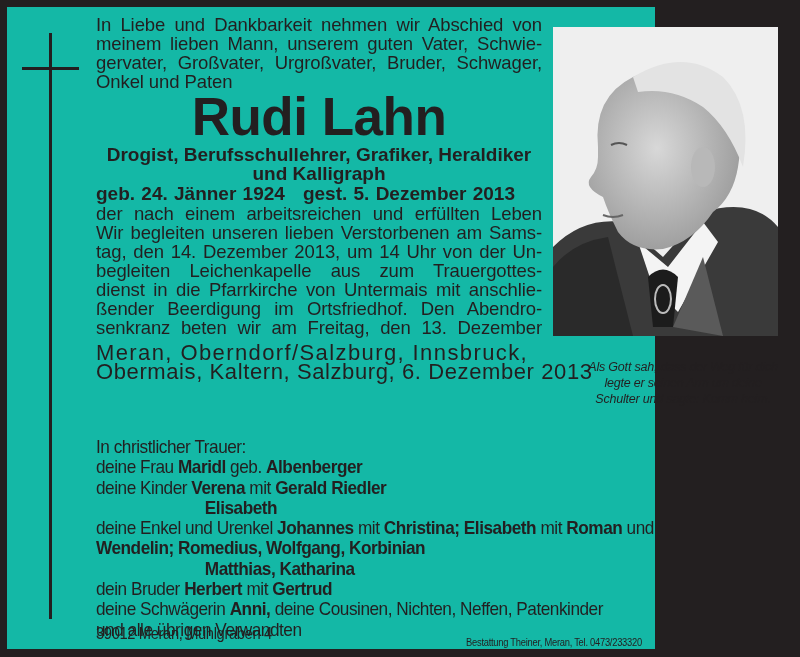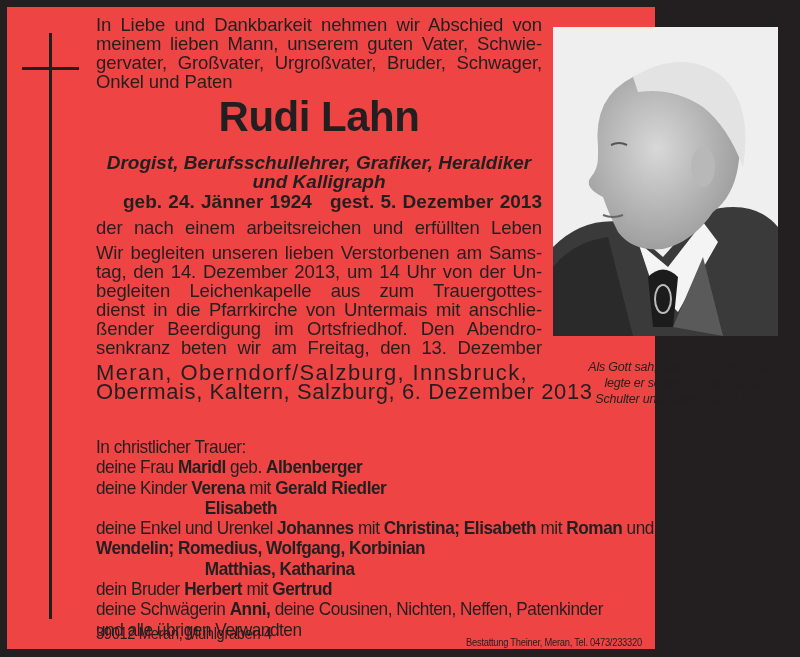--- a/index.html
+++ b/index.html
@@ -1,33 +1,33 @@
 <!DOCTYPE html>
 <html><head>
 <meta charset="utf-8">
 <style>
   * { margin: 0; padding: 0; box-sizing: border-box; }
   html, body { width: 800px; height: 657px; background: #231f20; overflow: hidden; }
   body { font-family: "Liberation Sans", sans-serif; color: #231f20; }
   .frame {
     position: absolute; left: 7px; top: 7px; width: 648px; height: 642px;
-    background: #ef4444;
+    background: #14b8a6;
   }
   .cross-v { position: absolute; left: 42px; top: 26px; width: 3px; height: 586px; background: #231f20; }
   .cross-h { position: absolute; left: 15px; top: 60px; width: 57px; height: 3px; background: #231f20; }
 
   .col { position: absolute; left: 89px; top: 8px; width: 446px; }
   .p { font-size: 18.5px; line-height: 19px; text-align: justify; letter-spacing: -0.1px; }
   .p .ln { display: block; text-align-last: justify; white-space: nowrap; }
   .p .ln.last { text-align-last: left; }
-  .title { font-size: 42px; font-weight: bold; text-align: center; line-height: 48px; margin-top: 2px; letter-spacing: -0.5px; }
-  .prof { font-size: 19px; font-weight: bold; text-align: center; line-height: 19px; margin-top: 12px; font-style: italic; }
-  .dates { font-size: 19px; font-weight: bold; text-align: right; line-height: 20px; margin-top: 1px; word-spacing: 1px; }
+  .title { font-size: 53px; font-weight: bold; text-align: center; line-height: 48px; margin-top: 2px; letter-spacing: -0.5px; }
+  .prof { font-size: 19px; font-weight: bold; text-align: center; line-height: 19px; margin-top: 4px; }
+  .dates { font-size: 19px; font-weight: bold; text-align: left; line-height: 20px; margin-top: 1px; word-spacing: 1px; }
   .dates .gap { display: inline-block; width: 18px; }
-  .sec { margin-top: 6px; }
+  .sec { margin-top: 0; }
   .places { font-size: 22px; line-height: 19px; letter-spacing: 1.4px; margin-top: 6px; }
   .places .ln { display: block; white-space: nowrap; }
 
   .family { position: absolute; left: 89px; top: 430px; width: 680px; font-size: 18.5px; line-height: 20.3px; letter-spacing: -0.5px; transform: scaleX(0.93); transform-origin: left top; }
   .family .ln { display: block; white-space: nowrap; }
   .family .ind { padding-left: 117px; }
   .family b { font-weight: bold; }
   .address { position: absolute; left: 89px; top: 618px; font-size: 16px; letter-spacing: -0.4px; transform: scaleX(0.92); transform-origin: left top; }
   .undertaker { position: absolute; right: 13px; top: 629px; font-size: 11px; letter-spacing: -0.3px; transform: scaleX(0.85); transform-origin: right top; white-space: nowrap; }
 

